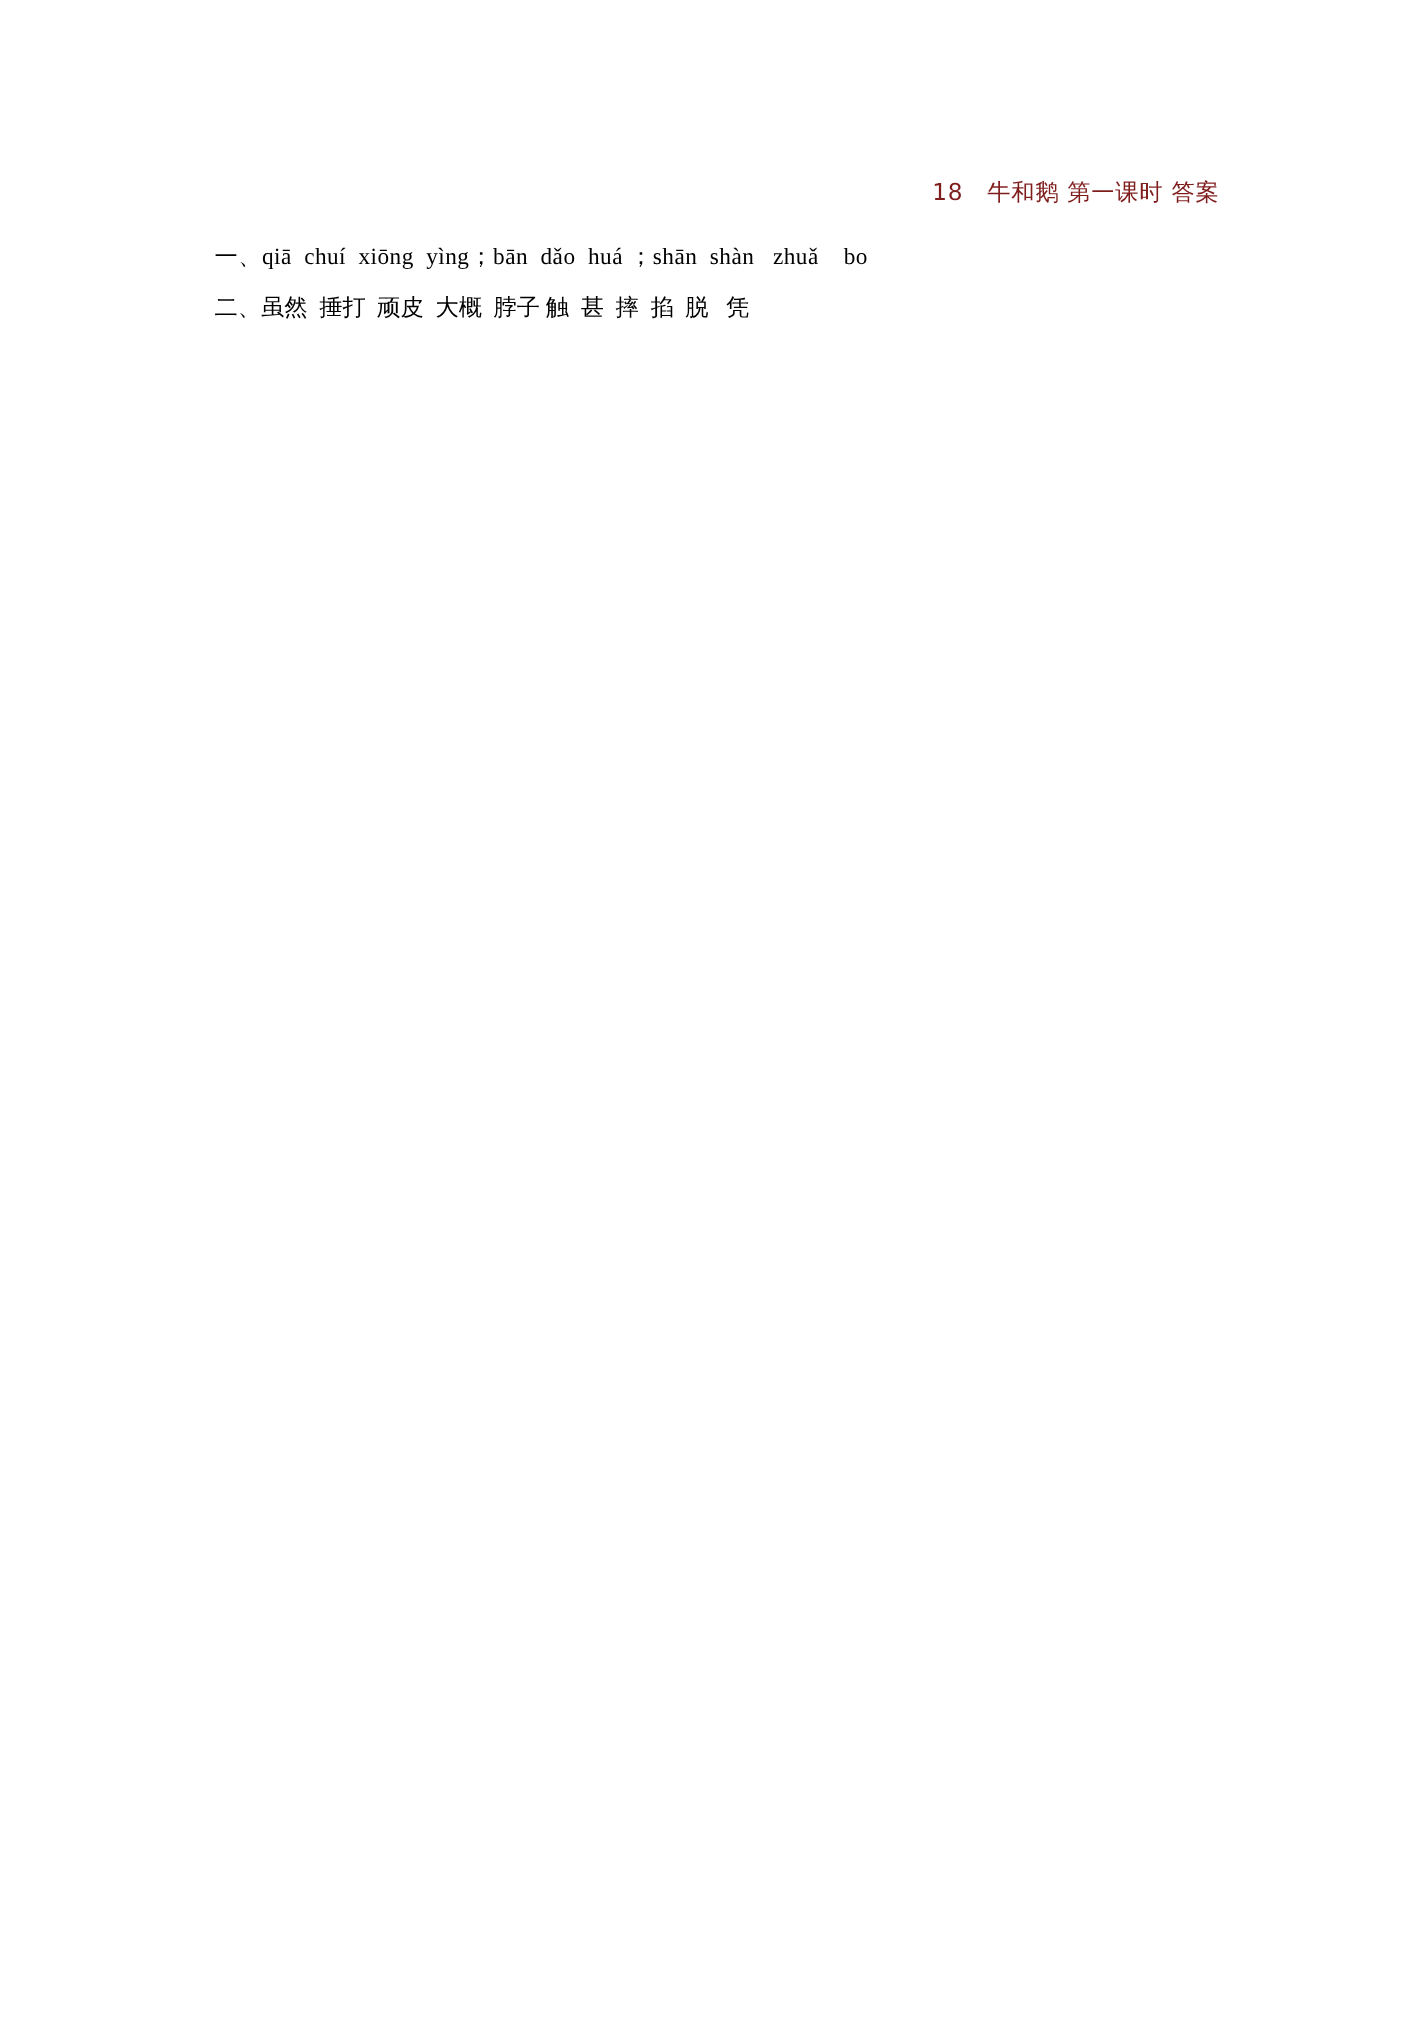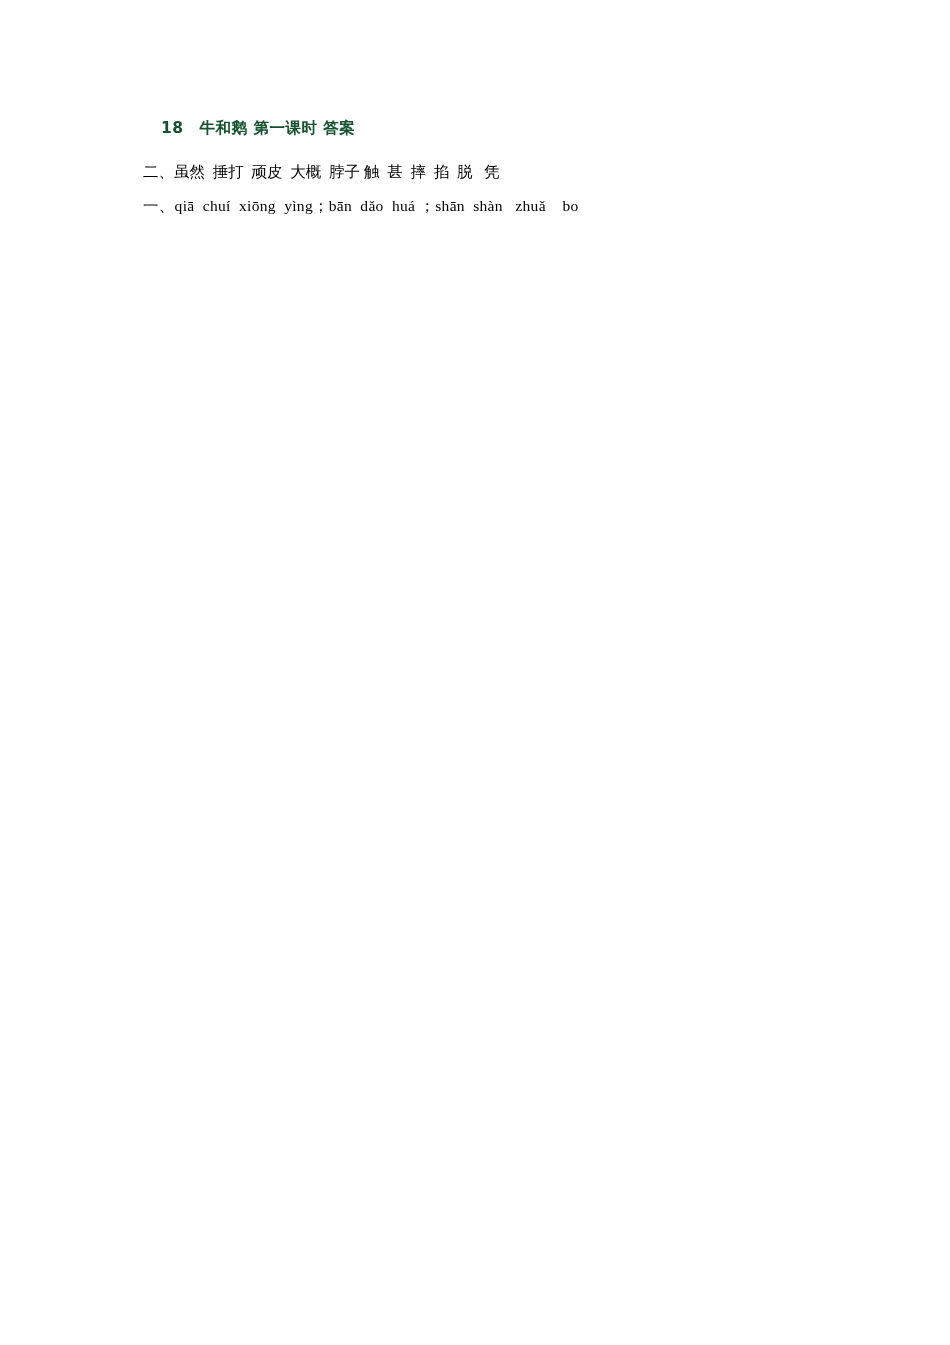--- a/index.html
+++ b/index.html
@@ -22,43 +22,43 @@
     padding: 0;
     overflow: hidden;
   }
   .content {
     position: absolute;
     left: 143px;
     top: 118px;
     width: 670px;
   }
   .doc-title {
-    text-align: left;
+    text-align: right;
     font-family: "DejaVu Sans", "Liberation Sans", sans-serif;
-    font-weight: bold;
+    font-weight: normal;
     font-size: 15.5px;
     letter-spacing: 0.5px;
     margin: 0 0 16px 0;
     padding-left: 18px;
-    color: #14532d;
+    color: #7f1d1d;
   }
   .ans-line {
     font-family: "Liberation Serif", "DejaVu Serif", serif;
     font-size: 15.5px;
     line-height: 34px;
     white-space: pre;
     color: #000;
     margin: 0;
   }
   .ans-line.pinyin {
     letter-spacing: 0.3px;
   }
 </style>
 </head>
 <body>
 
 <div class="page">
   <div class="content">
     <div class="doc-title">18　牛和鹅 第一课时 答案</div>
+    <div class="ans-line pinyin">一、qiā  chuí  xiōng  yìng；bān  dǎo  huá ；shān  shàn   zhuǎ    bo</div>
     <div class="ans-line">二、虽然  捶打  顽皮  大概  脖子 触  甚  摔  掐  脱   凭</div>
-    <div class="ans-line pinyin">一、qiā  chuí  xiōng  yìng；bān  dǎo  huá ；shān  shàn   zhuǎ    bo</div>
   </div>
 </div>
 
 </body></html>

